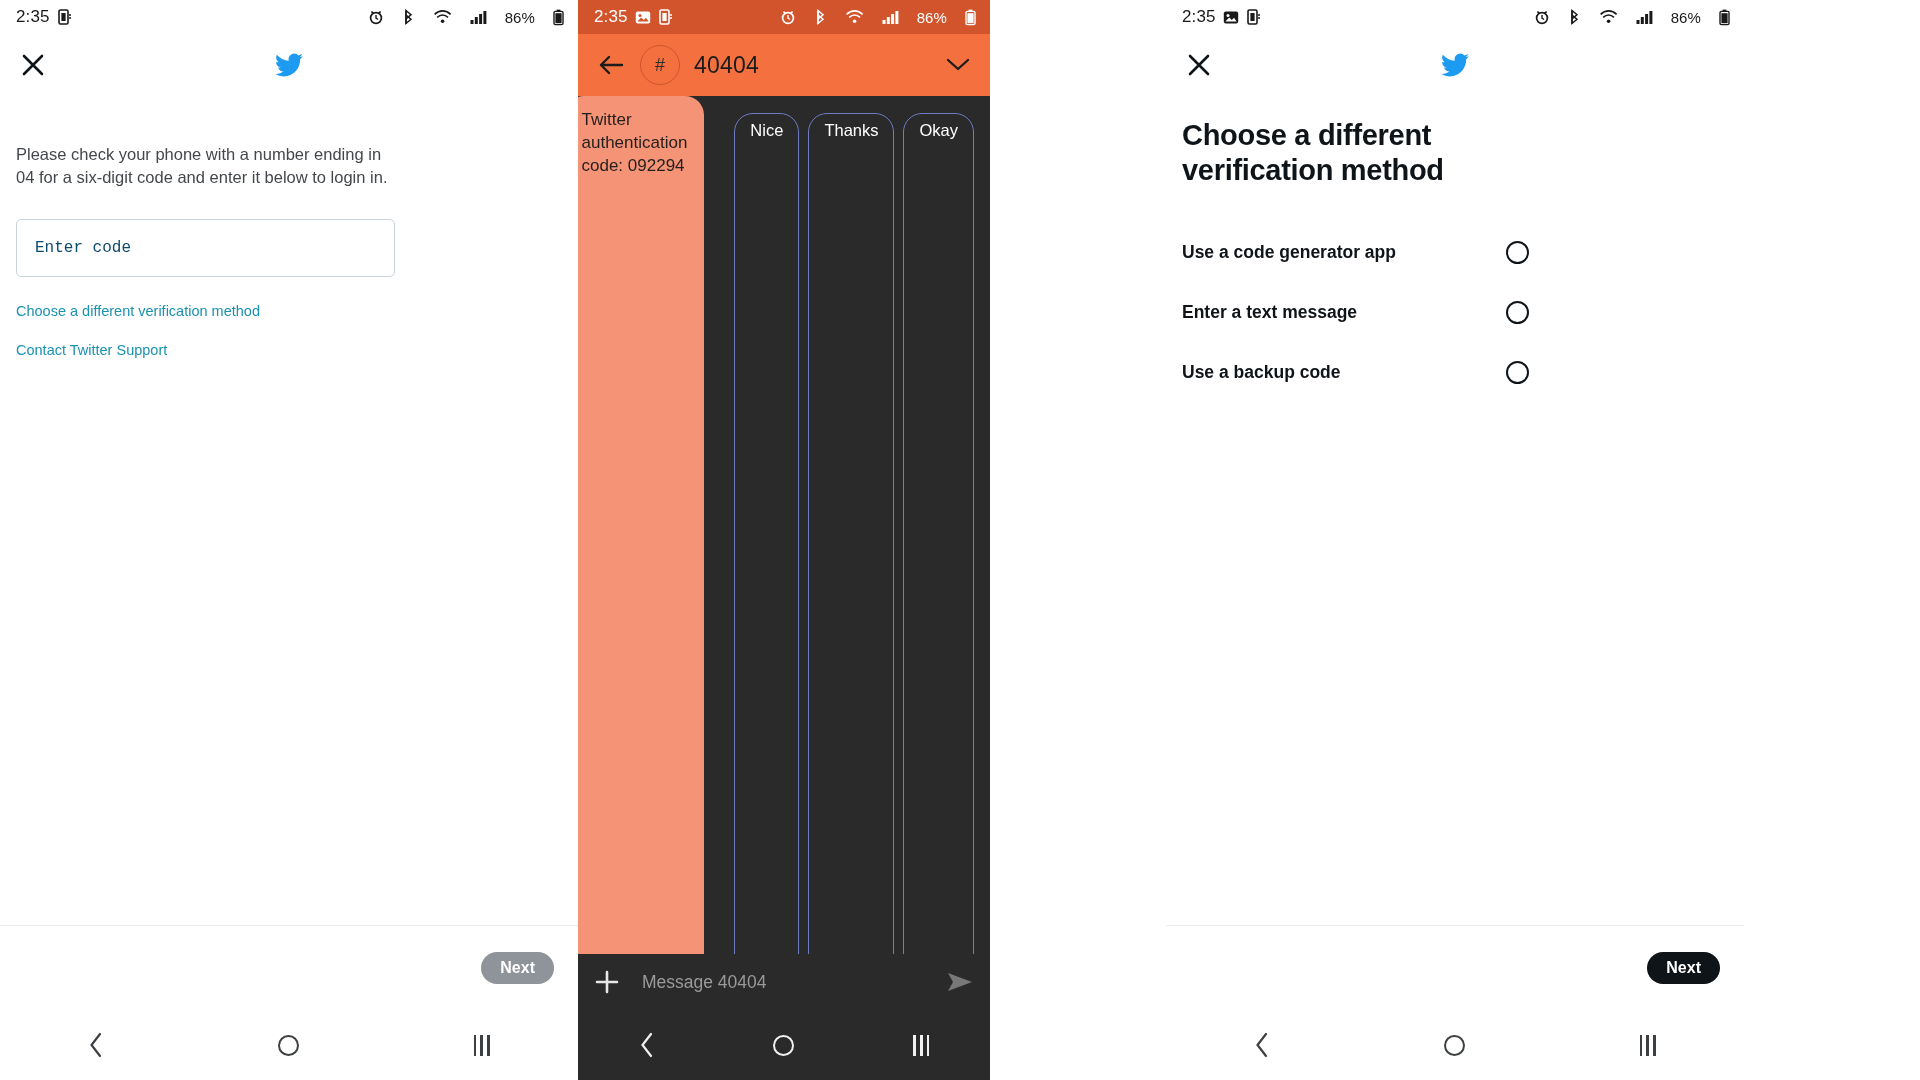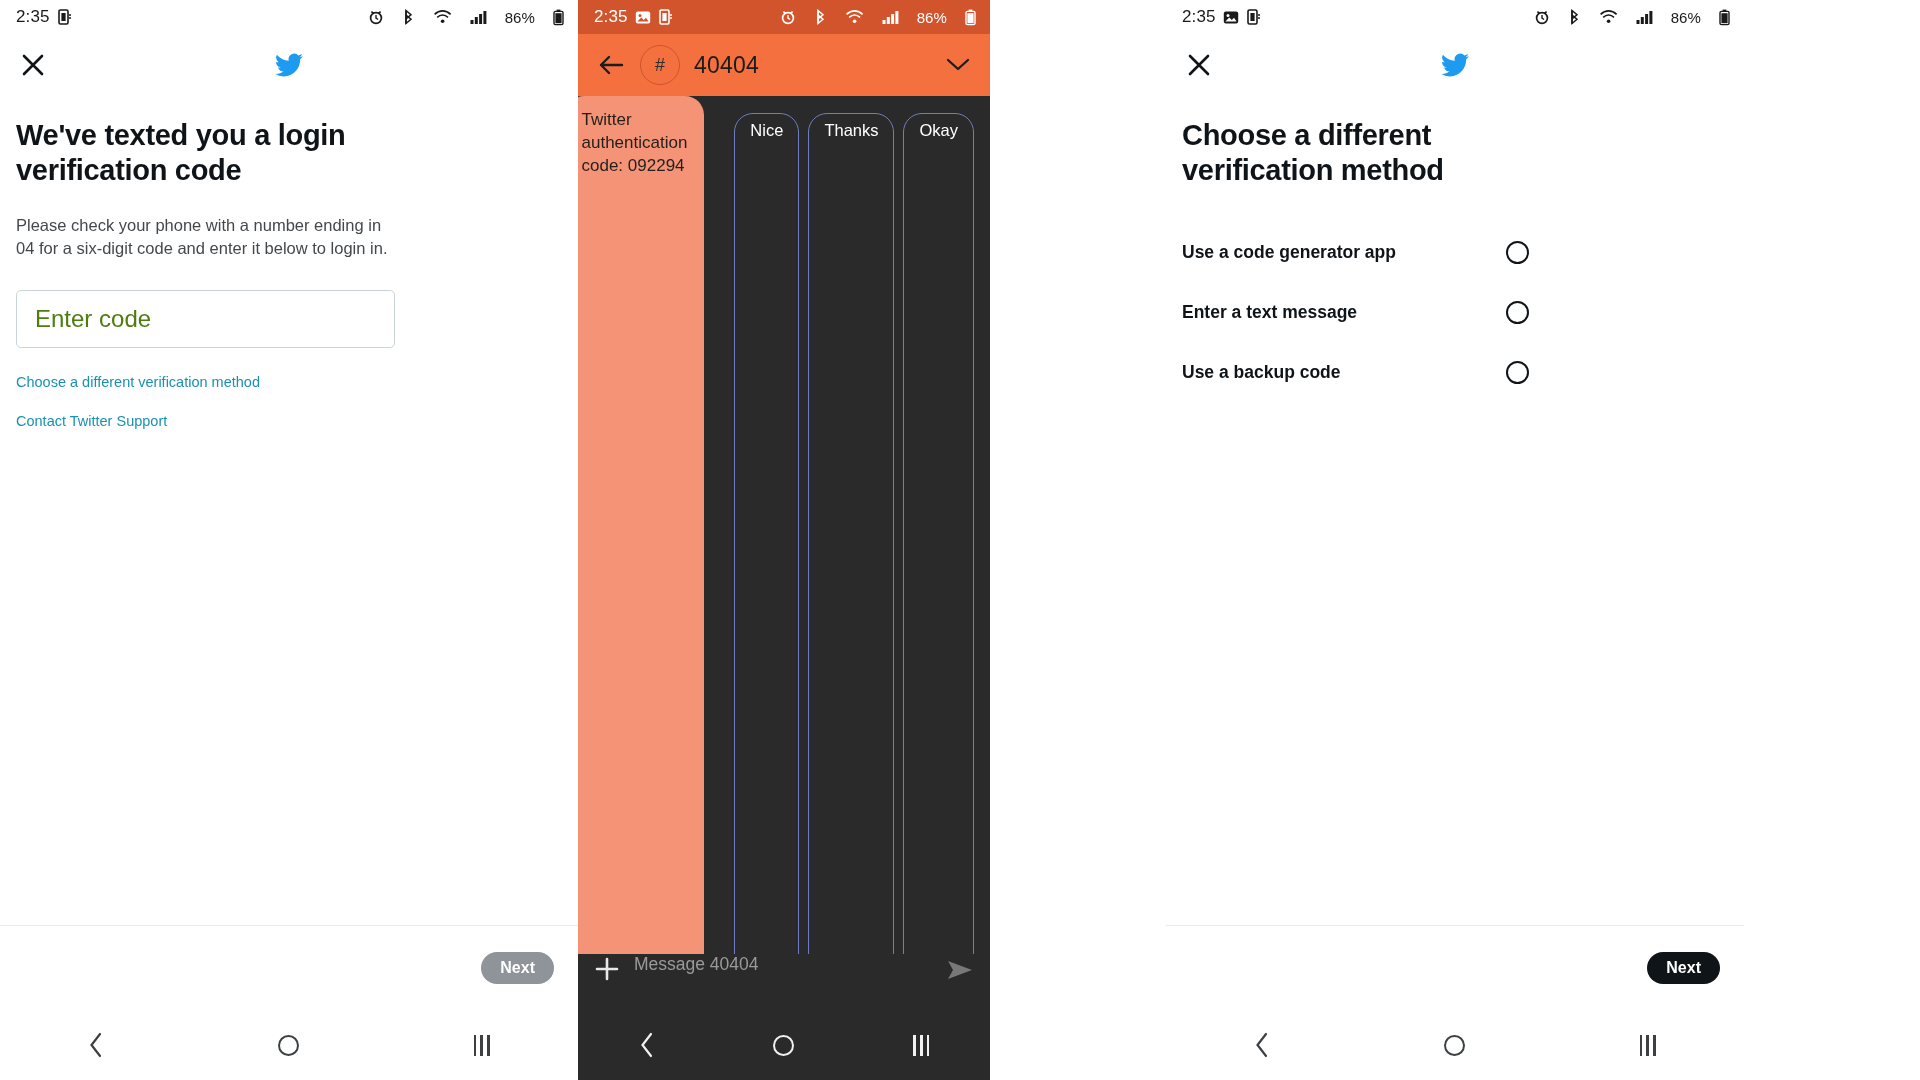--- a/index.html
+++ b/index.html
@@ -52,21 +52,21 @@
   .tw-sub {
     margin-top: 25px; font-size: 16.5px; line-height: 1.42;
     color: #44484c; max-width: 382px;
   }
   .tw-input {
     margin-top: 29px; width: 379px; height: 58px;
     border: 1px solid #c9d4da; border-radius: 5px;
     display: flex; align-items: center; padding: 0 18px;
     background: #ffffff; cursor: text;
   }
-  .tw-input .ph { font-size: 24px; color: #4d7c0f; }
+  .tw-input .ph { font-size: 16px; color: #0c4a6e; font-family: Liberation Mono, monospace; }
   .tw-link {
     margin-top: 26px; font-size: 14.5px; color: #1a91b0;
     cursor: pointer; display: inline-block;
   }
   .tw-link.second { margin-top: 22px; }
 
   
   .tw-options { margin-top: 34px; width: 347px; }
   .tw-opt-row {
     display: flex; align-items: center; justify-content: space-between;
@@ -140,21 +140,21 @@
     display: flex; gap: 9px; justify-content: flex-end;
     padding: 17px 16px 0 16px;
   }
   .sms-chip {
     border: 1.5px solid #6f7cc4; color: #ffffff;
     border-radius: 19px; padding: 7px 15px 8px 15px;
     font-size: 16.5px; background: #2a2a2a; cursor: pointer;
   }
   .sms-compose {
     position: absolute; left: 0; right: 0; bottom: 70px; height: 56px;
-    display: flex; align-items: flex-start; padding: 0 14px; gap: 12px;
+    display: flex; align-items: center; padding: 0 14px; gap: 20px;
     background: #2a2a2a;
   }
   .sms-plus { width: 30px; height: 30px; display: flex; align-items: center; justify-content: center; cursor: pointer; }
   .sms-field { flex: 1; font-size: 17.5px; color: #9a9a9a; cursor: text; }
   .sms-send { width: 32px; height: 32px; display: flex; align-items: center; justify-content: center; cursor: pointer; }
 </style>
 </head>
 <body>
 
 <div class="stage">
@@ -219,21 +219,20 @@
           </svg>
       </div>
       <div class="tw-logo">
         <svg width="34" height="28" viewBox="0 0 24 24">
             <path fill="#1d9bf0" d="M23.95 4.57a10 10 0 0 1-2.82.77 4.96 4.96 0 0 0 2.16-2.72c-.95.56-2 .96-3.13 1.19a4.92 4.92 0 0 0-8.39 4.49A13.98 13.98 0 0 1 1.64 3.16a4.93 4.93 0 0 0 1.52 6.57 4.9 4.9 0 0 1-2.23-.61v.06a4.92 4.92 0 0 0 3.95 4.83 4.9 4.9 0 0 1-2.22.08 4.93 4.93 0 0 0 4.6 3.42A9.86 9.86 0 0 1 0 19.54a13.94 13.94 0 0 0 7.55 2.21c9.14 0 14.31-7.72 14-14.65a10 10 0 0 0 2.4-2.53z"></path>
           </svg>
       </div>
     </div>
 
     <div class="tw-body">
-      <h1 class="tw-heading">We've texted you a login verification code</h1>
       <p class="tw-sub">Please check your phone with a number ending in 04 for a six-digit code and enter it below to login in.</p>
 
       <div class="tw-input">
         <span class="ph">Enter code</span>
       </div>
 
       <div><a class="tw-link">Choose a different verification method</a></div>
       <div><a class="tw-link second">Contact Twitter Support</a></div>
     </div>
 

